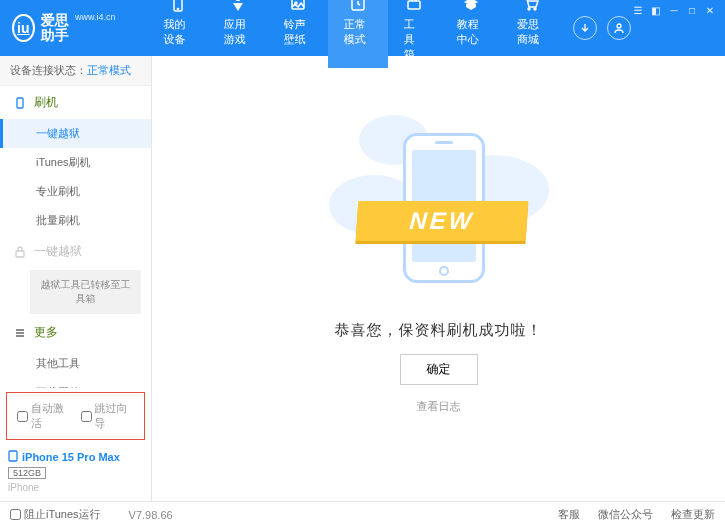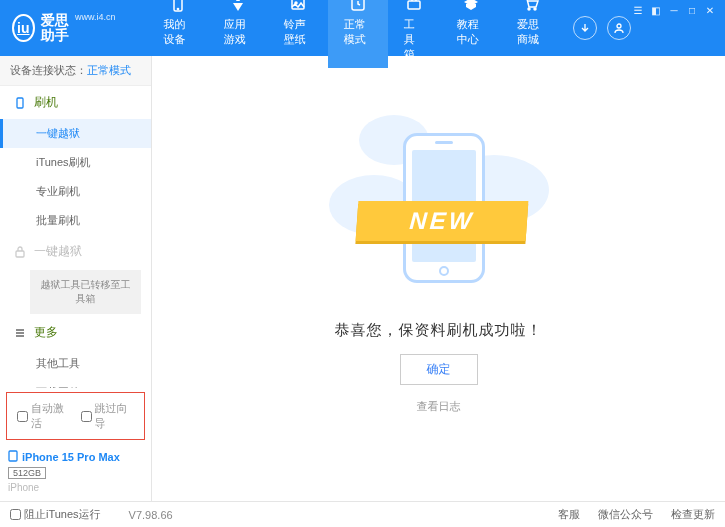--- a/index.html
+++ b/index.html
@@ -42,21 +42,21 @@
 
 .main { flex: 1; display: flex; flex-direction: column; align-items: center; justify-content: center; position: relative; }
 .illust { width: 220px; height: 180px; position: relative; margin-top: -28px; }
 .cloud { position: absolute; border-radius: 50%; background: #e9f3ff; }
 .phone { position: absolute; left: 74px; top: 18px; width: 82px; height: 150px; background: #fff; border: 3px solid #b8d8ff; border-radius: 14px; }
 .phone-screen { position: absolute; left: 6px; top: 14px; right: 6px; bottom: 18px; background: #d6eaff; border-radius: 2px; }
 .phone-speaker { position: absolute; top: 5px; left: 50%; transform: translateX(-50%); width: 18px; height: 3px; background: #b8d8ff; border-radius: 2px; }
 .phone-home { position: absolute; bottom: 4px; left: 50%; transform: translateX(-50%); width: 10px; height: 10px; border: 2px solid #b8d8ff; border-radius: 50%; }
 .banner { position: absolute; left: 28px; top: 86px; width: 170px; height: 40px; background: #ffc93c; transform: skewX(-4deg); display: flex; align-items: center; justify-content: center; font-weight: 900; font-size: 24px; color: #fff; letter-spacing: 3px; font-style: italic; box-shadow: 0 3px 0 #e8b020; }
 .success-text { font-size: 15px; color: #333; margin-top: 26px; letter-spacing: 1px; }
-.ok-btn { margin-top: 14px; padding: 6px 26px; border: 1px solid #ccc; background: #fff; cursor: pointer; font-size: 12px; color: #3b82f6; }
+.ok-btn { margin-top: 14px; padding: 6px 26px; border: 1px solid #ccc; background: #fff; cursor: pointer; font-size: 12px; color: #000000; }
 .log-link { margin-top: 14px; font-size: 11px; color: #999; cursor: pointer; }
 
 .footer { height: 26px; border-top: 1px solid #e5e5e5; display: flex; align-items: center; padding: 0 10px; font-size: 11px; color: #666; }
 .footer .chk { color: #666; }
 .footer-spacer { flex: 1; }
 .footer-item { margin-left: 18px; cursor: pointer; }
 .version { margin-left: 28px; color: #888; }
 </style>
 </head>
 <body>

